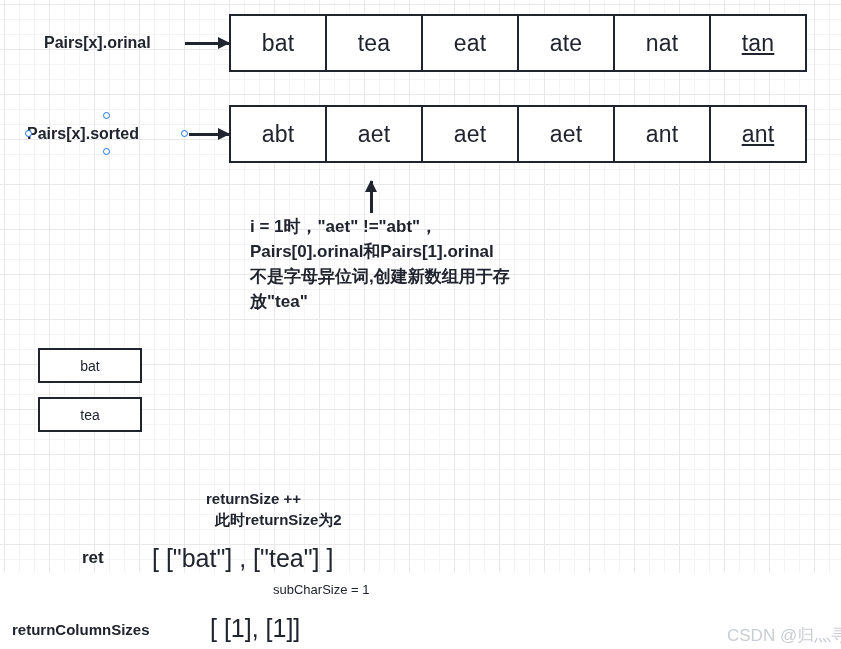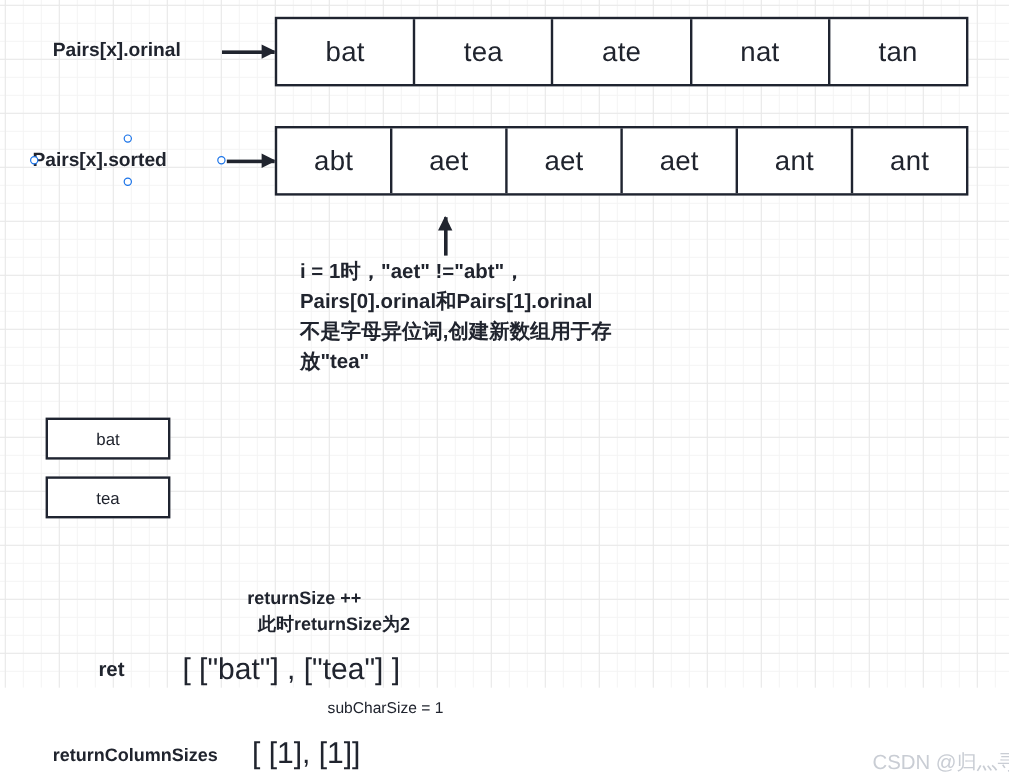--- a/index.html
+++ b/index.html
@@ -44,21 +44,21 @@
     flex: 1 1 0;
     border-right: 2.5px solid #1f2430;
     box-sizing: border-box;
     display: flex;
     align-items: center;
     justify-content: center;
     font-size: 23px;
     color: #20242e;
     letter-spacing: .2px;
   }
-  .array-cell:last-child { border-right: none; }
+  .array-cell:last-child { border-right: none; text-decoration: underline; }
 
   
   .lbl {
     position: absolute;
     font-weight: bold;
     color: #20242e;
     white-space: nowrap;
   }
 
   
@@ -162,20 +162,21 @@
 
 <div id="canvas">
 
   <div class="lbl" style="left:44px; top:34px; font-size:16px;">Pairs[x].orinal</div>
 
   <div class="h-arrow" style="left:185px; top:42px; width:44px;"></div>
 
   <div class="array-row" style="left:229px; top:14px; width:578px; height:58px;">
     <div class="array-cell">bat</div>
     <div class="array-cell">tea</div>
+    <div class="array-cell">eat</div>
     <div class="array-cell">ate</div>
     <div class="array-cell">nat</div>
     <div class="array-cell">tan</div>
   </div>
 
   <div class="lbl" style="left:27px; top:125px; font-size:16px;">Pairs[x].sorted</div>
 
   <div class="handle" style="left:25px; top:130px;"></div>
   <div class="handle" style="left:103px; top:112px;"></div>
   <div class="handle" style="left:103px; top:148px;"></div>
@@ -200,18 +201,18 @@
   <div class="small-box" style="left:38px; top:397px; width:104px; height:35px;">tea</div>
 
   <div class="bold-note" style="left:206px; top:490px;">returnSize ++</div>
   <div class="bold-note" style="left:186px; top:511px;margin-left:29px;">此时returnSize为2</div>
 
   <div class="bold-note" style="left:82px; top:548px; font-size:17px;">ret</div>
   <div class="big-val" style="left:152px; top:544px;">[  ["bat"] ,  ["tea"]  ]</div>
 
   <div class="small-note" style="left:273px; top:582px;">subCharSize = 1</div>
 
-  <div class="bold-note" style="left:12px; top:621px; font-size:15px;margin-left:32px;">returnColumnSizes</div>
+  <div class="bold-note" style="left:12px; top:621px; font-size:15px;">returnColumnSizes</div>
   <div class="big-val" style="left:210px; top:614px;">[ [1], [1]]</div>
 
   <div id="watermark" style="left:727px; top:624px;">CSDN @归灬寻</div>
 
 </div>
 
 </body></html>

